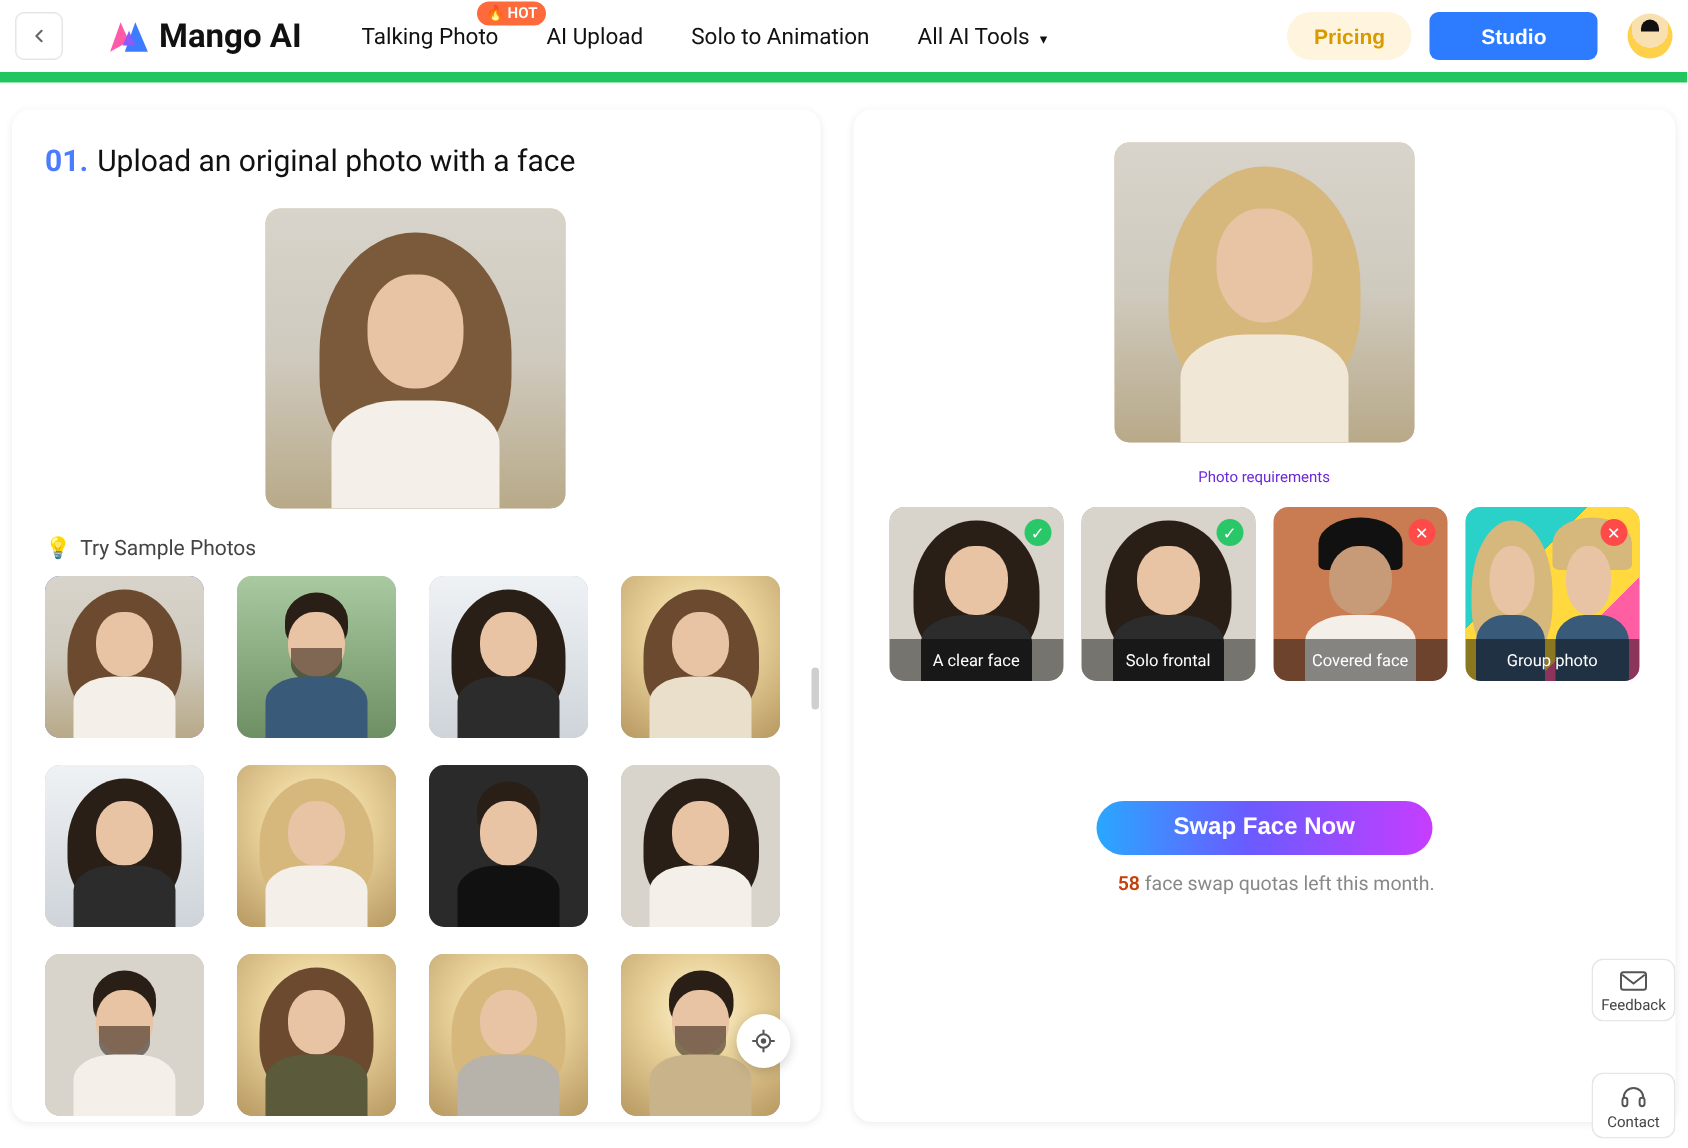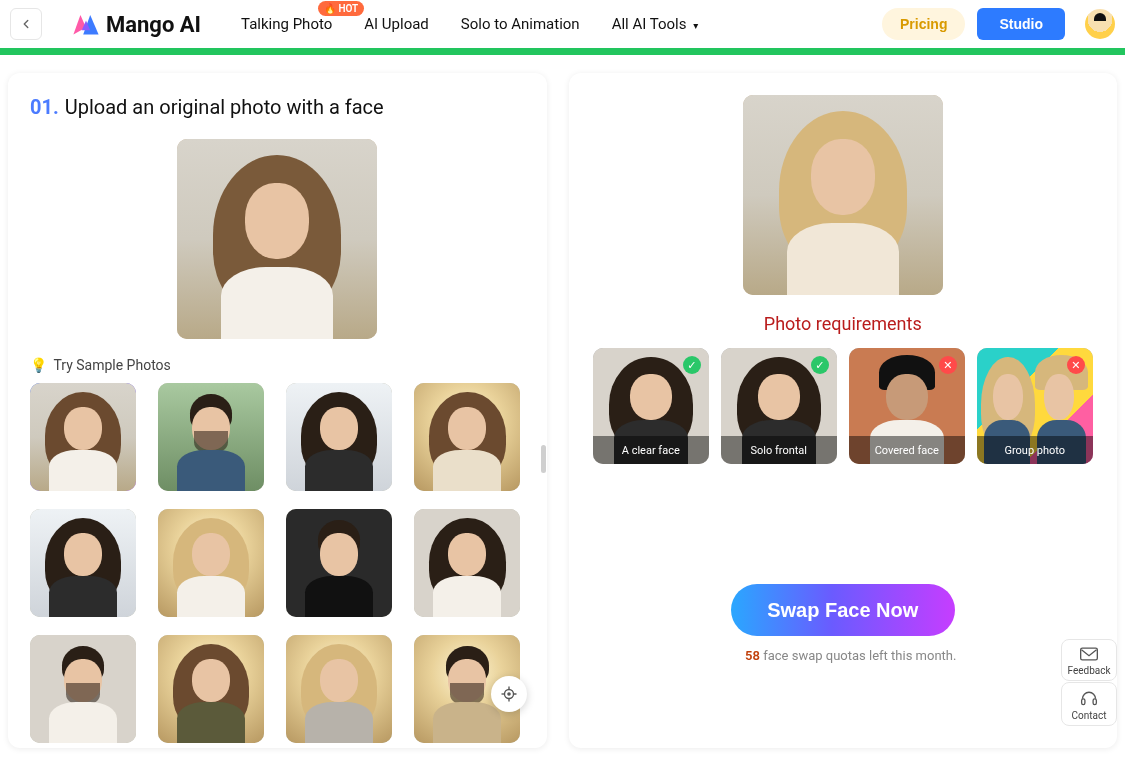--- a/index.html
+++ b/index.html
@@ -72,21 +72,21 @@
     border-radius: 20px;
     border: none;
     cursor: pointer;
     margin-right: 12px;
   }
   .studio-btn {
     background: #2d7bff;
     color: #fff;
     font-weight: 600;
     font-size: 14px;
-    padding: 8px 22px;
+    padding: 8px 34px;
     border-radius: 6px;
     border: none;
     cursor: pointer;
     margin-right: 20px;
   }
   .avatar {
     width: 30px; height: 30px; border-radius: 50%;
     background: radial-gradient(circle at 50% 35%, #f8e0b0 0%, #f8e0b0 50%, #ffd04a 50%, #ffd04a 100%);
     position: relative;
     overflow: hidden;
@@ -167,22 +167,22 @@
     background: linear-gradient(135deg,#4b7bff,#b84bff);
     -webkit-mask: linear-gradient(#000 0 0) content-box, linear-gradient(#000 0 0);
     -webkit-mask-composite: xor;
             mask-composite: exclude;
     pointer-events:none;
   }
 
   
   .reqs-title {
     text-align: center;
-    color: #b91c1c;
-    font-size: 18px;
+    color: #6d28d9;
+    font-size: 10px;
     margin: 6px 0 14px 0;
   }
   .reqs {
     display: flex;
     gap: 12px;
     justify-content: center;
   }
   .req {
     width: 116px; height: 116px;
     border-radius: 10px;
@@ -208,26 +208,26 @@
     border-radius: 50%;
     display: flex; align-items: center; justify-content: center;
     font-size: 11px;
     color: #fff;
   }
   .req-mark.ok { background: #2ac769; }
   .req-mark.bad { background: #ff4a4a; }
 
   .swap-btn {
     display: block;
-    margin: 120px auto 12px auto;
-    width: 224px; height: 52px;
+    margin: 80px auto 12px auto;
+    width: 224px; height: 36px;
     border: none;
     border-radius: 26px;
     color: #fff;
-    font-size: 20px;
+    font-size: 16px;
     font-weight: 600;
     background: linear-gradient(90deg,#2aa7ff 0%, #6a5bff 45%, #c63dff 100%);
     cursor: pointer;
   }
   .quota {
     text-align: center;
     color: #888;
     font-size: 13px;
   }
   .quota-num { color: #c2410c; font-weight: 600; margin-left: 16px; }
@@ -241,21 +241,21 @@
     border: 1px solid #e6e6e6;
     border-radius: 8px;
     display: flex; flex-direction: column; align-items: center;
     padding: 6px 2px 4px 2px;
     font-size: 10px;
     color: #444;
     gap: 3px;
     cursor: pointer;
   }
   .float.feedback { bottom: 84px; }
-  .float.contact  { bottom: 39px; }
+  .float.contact  { bottom: 6px; }
 
   
   .crosshair {
     position: absolute;
     right: 20px; bottom: 36px;
     width: 36px; height: 36px;
     border-radius: 50%;
     background: #fff;
     box-shadow: 0 2px 8px rgba(0,0,0,0.18);
     display: flex; align-items: center; justify-content: center;

